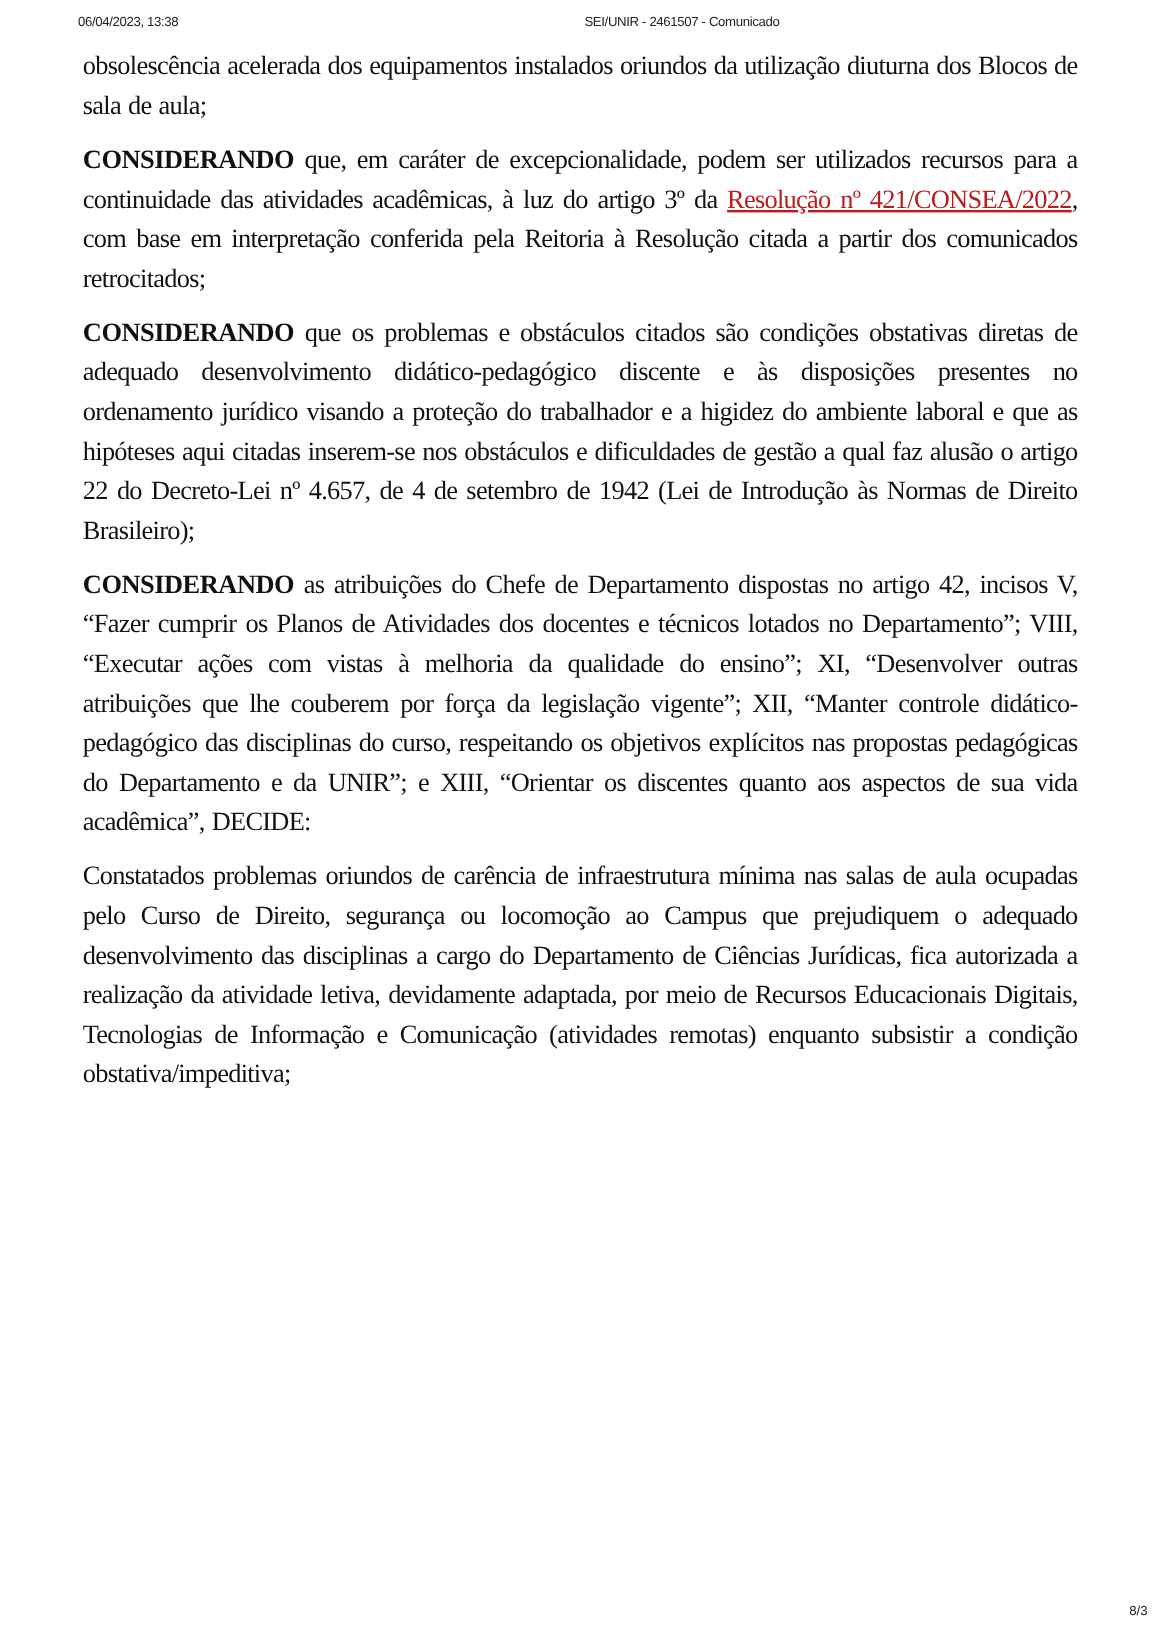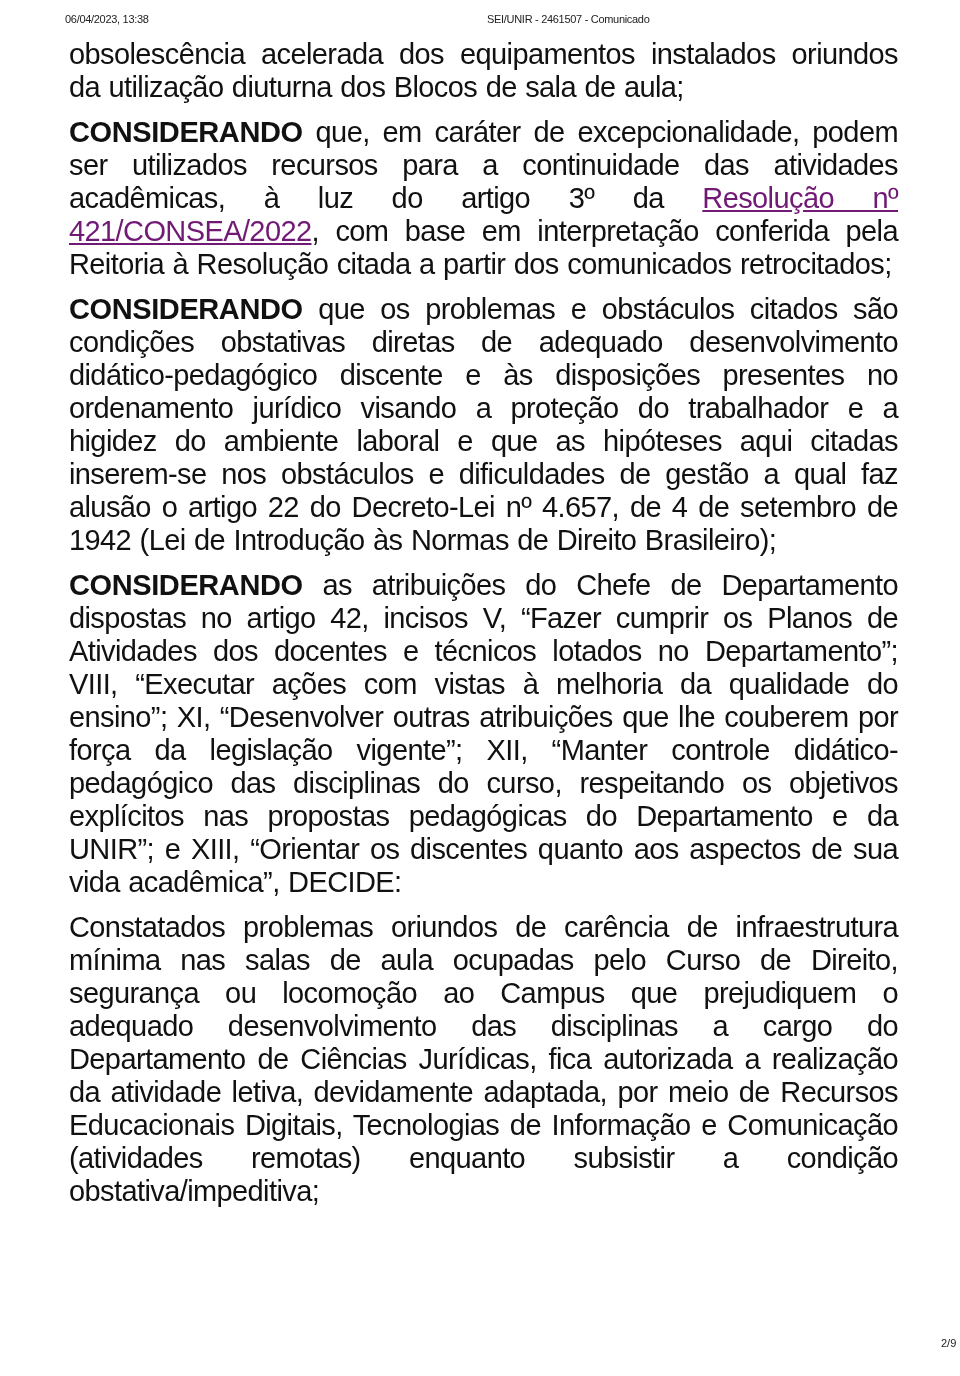--- a/index.html
+++ b/index.html
@@ -9,26 +9,26 @@
     font-family: "Liberation Sans", sans-serif; font-size: 11px; color: #222; margin-left: 28px;
   }
   .page-header { top: 13px; height: 16px; }
   .page-header .date { position: absolute; left: 37px; letter-spacing: -0.3px; }
   .page-header .title { position: absolute; left: 459px; letter-spacing: -0.3px; }
   .page-footer { top: 1337px; height: 16px; }
   .page-footer .url { position: absolute; left: 37px; width: 860px; white-space: nowrap; overflow: hidden; letter-spacing: -0.35px; }
   .page-footer .pagenum { position: absolute; left: 913px; }
   .content {
     position: absolute; left: 69px; top: 38px; width: 829px;
-    font-family: Liberation Sans, sans-serif; font-size: 29px; line-height: 33px;
+    font-family: Liberation Serif, serif; font-size: 22px; line-height: 33px;
     text-align: justify; letter-spacing: -0.6px; word-spacing: 1px;
   }
   .content p { margin: 0 0 12px 0; }
   .content b { font-weight: bold; letter-spacing: -0.4px; }
-  .content a { color: #701a75; text-decoration: underline; }
+  .content a { color: #b91c1c; text-decoration: underline; }
 </style>
 </head>
 <body>
 
 <div class="page-header">
   <span class="date">06/04/2023, 13:38</span>
   <span class="title">SEI/UNIR - 2461507 - Comunicado</span>
 </div>
 
 <div class="content">
@@ -43,14 +43,14 @@
   </p>
   <p>
     <b>CONSIDERANDO</b><span> as atribuições do Chefe de Departamento dispostas no artigo 42, incisos V, “Fazer cumprir os Planos de Atividades dos docentes e técnicos lotados no Departamento”; VIII, “Executar ações com vistas à melhoria da qualidade do ensino”; XI, “Desenvolver outras atribuições que lhe couberem por força da legislação vigente”; XII, “Manter controle didático-pedagógico das disciplinas do curso, respeitando os objetivos explícitos nas propostas pedagógicas do Departamento e da UNIR”; e XIII, “Orientar os discentes quanto aos aspectos de sua vida acadêmica”, DECIDE:</span>
   </p>
   <p>
     <span>Constatados problemas oriundos de carência de infraestrutura mínima nas salas de aula ocupadas pelo Curso de Direito, segurança ou locomoção ao Campus que prejudiquem o adequado desenvolvimento das disciplinas a cargo do Departamento de Ciências Jurídicas, fica autorizada a realização da atividade letiva, devidamente adaptada, por meio de Recursos Educacionais Digitais, Tecnologias de Informação e Comunicação (atividades remotas) enquanto subsistir a condição obstativa/impeditiva;</span>
   </p>
 </div>
 
 <div class="page-footer">
-  <span class="pagenum">2/9</span>
+  <span class="pagenum">8/3</span>
 </div>
 
 </body></html>

